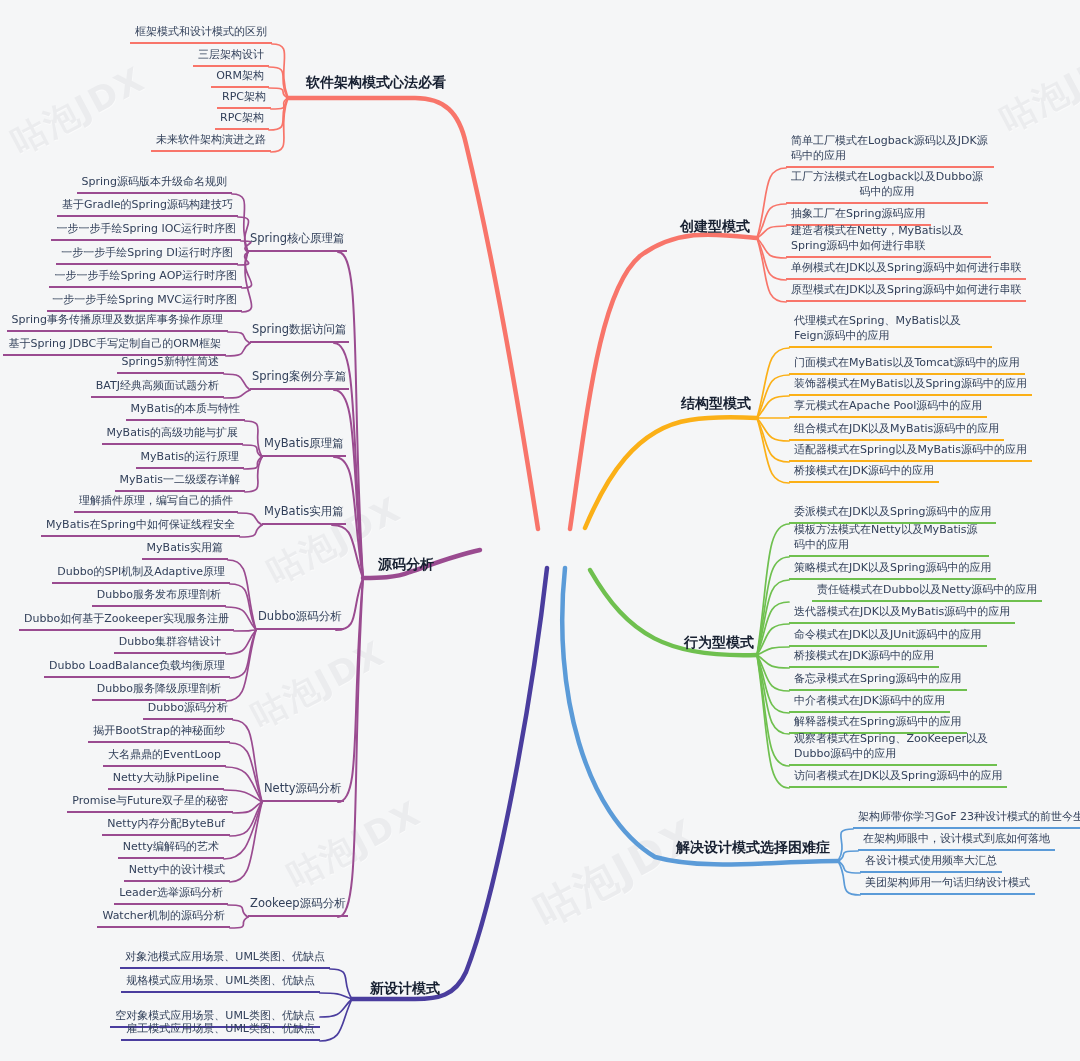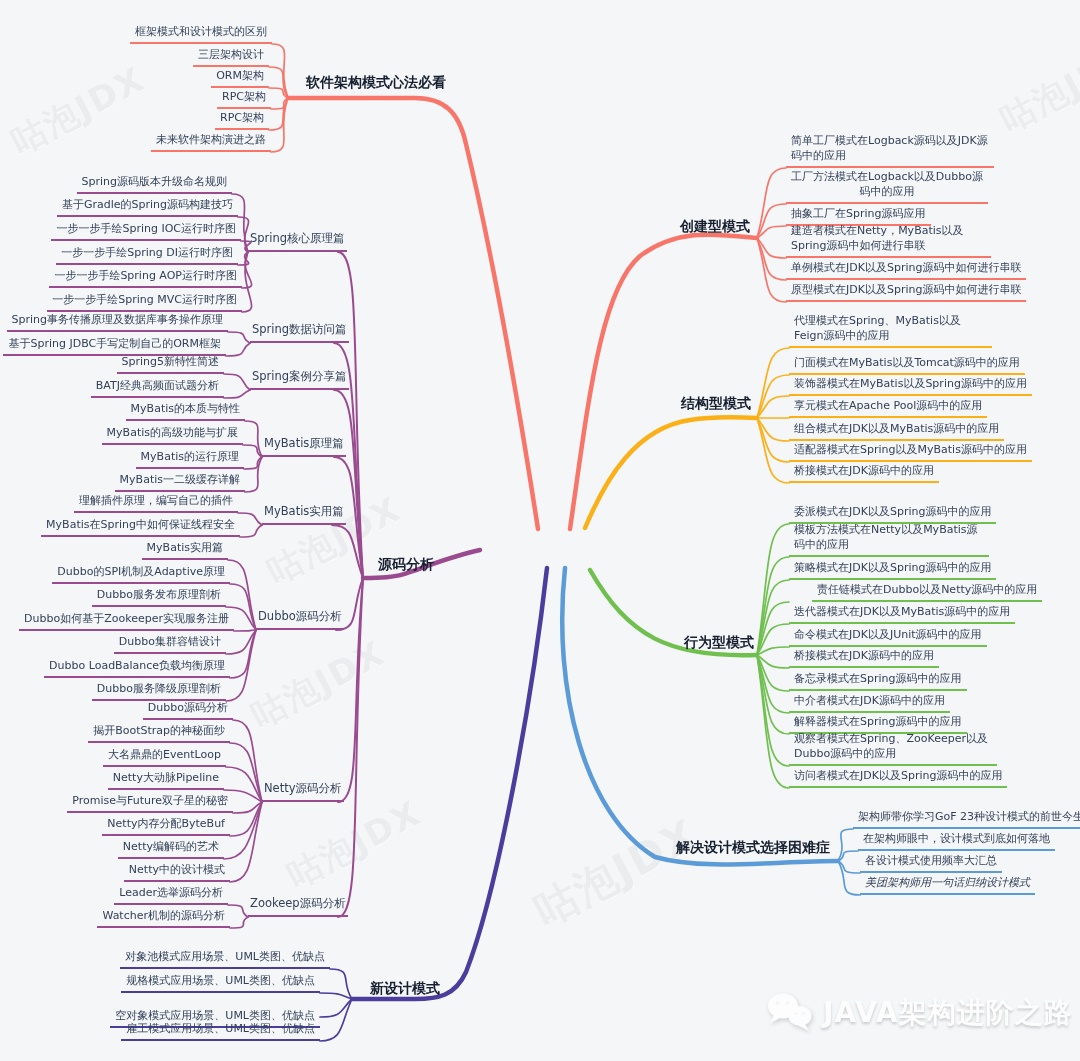--- a/index.html
+++ b/index.html
@@ -219,36 +219,23 @@
       <div class="leaf" style="border-bottom-color: rgb(111, 192, 79); bottom: 393px; left: 789px;">桥接模式在JDK源码中的应用</div>
       <div class="leaf" style="border-bottom-color: rgb(111, 192, 79); bottom: 370px; left: 789px;">备忘录模式在Spring源码中的应用</div>
       <div class="leaf" style="border-bottom-color: rgb(111, 192, 79); bottom: 348px; left: 789px;">中介者模式在JDK源码中的应用</div>
       <div class="leaf" style="border-bottom-color: rgb(111, 192, 79); bottom: 327px; left: 789px;">解释器模式在Spring源码中的应用</div>
       <div class="leaf wrap" style="border-bottom-color: rgb(111, 192, 79); bottom: 295px; left: 789px; width: 208px;">观察者模式在Spring、ZooKeeper以及Dubbo源码中的应用</div>
       <div class="leaf" style="border-bottom-color: rgb(111, 192, 79); bottom: 273px; left: 789px;">访问者模式在JDK以及Spring源码中的应用</div>
       <div class="main-label" style="left: 676px; top: 839px;">解决设计模式选择困难症</div>
       <div class="leaf" style="border-bottom-color: rgb(91, 155, 216); bottom: 232px; left: 853px;">架构师带你学习GoF 23种设计模式的前世今生</div>
       <div class="leaf" style="border-bottom-color: rgb(91, 155, 216); bottom: 210px; left: 858px;">在架构师眼中，设计模式到底如何落地</div>
       <div class="leaf" style="border-bottom-color: rgb(91, 155, 216); bottom: 188px; left: 860px;">各设计模式使用频率大汇总</div>
-      <div class="leaf" style="border-bottom-color: rgb(91, 155, 216); bottom: 166px; left: 860px; font-style: italic;">美团架构师用一句话归纳设计模式</div>
+      <div class="leaf" style="border-bottom-color: rgb(91, 155, 216); bottom: 166px; left: 860px;">美团架构师用一句话归纳设计模式</div>
     </div>
   <div id="watermarks">
       <div class="watermark" style="left: 6px; top: 88px; font-size: 34px;">咕泡JDX</div>
       <div class="watermark" style="left: 995px; top: 66px; font-size: 34px;">咕泡JDX</div>
       <div class="watermark" style="left: 262px; top: 518px; font-size: 34px;">咕泡JDX</div>
       <div class="watermark" style="left: 246px; top: 662px; font-size: 34px;">咕泡JDX</div>
       <div class="watermark" style="left: 282px; top: 822px; font-size: 34px;">咕泡JDX</div>
       <div class="watermark" style="left: 528px; top: 845px; font-size: 42px;">咕泡JDX</div>
     </div>
-  <div class="brand">
-    <svg width="48" height="42" viewBox="0 0 48 42">
-      <ellipse cx="17" cy="14" rx="15" ry="12.5" fill="#fdfdfe"></ellipse>
-      <path d="M8 23 L4 31 L14 26 Z" fill="#fdfdfe"></path>
-      <ellipse cx="34" cy="24" rx="11.5" ry="10" fill="#fdfdfe"></ellipse>
-      <path d="M39 32 L43 39 L33 34 Z" fill="#fdfdfe"></path>
-      <circle cx="11.5" cy="11.5" r="1.9" fill="#f5f6f7"></circle>
-      <circle cx="21.5" cy="11.5" r="1.9" fill="#f5f6f7"></circle>
-      <circle cx="30" cy="21.5" r="1.6" fill="#f5f6f7"></circle>
-      <circle cx="37.5" cy="21.5" r="1.6" fill="#f5f6f7"></circle>
-    </svg>
-    <span class="brand-text">JAVA架构进阶之路</span>
-  </div>
 </div>
 
 </body></html>

